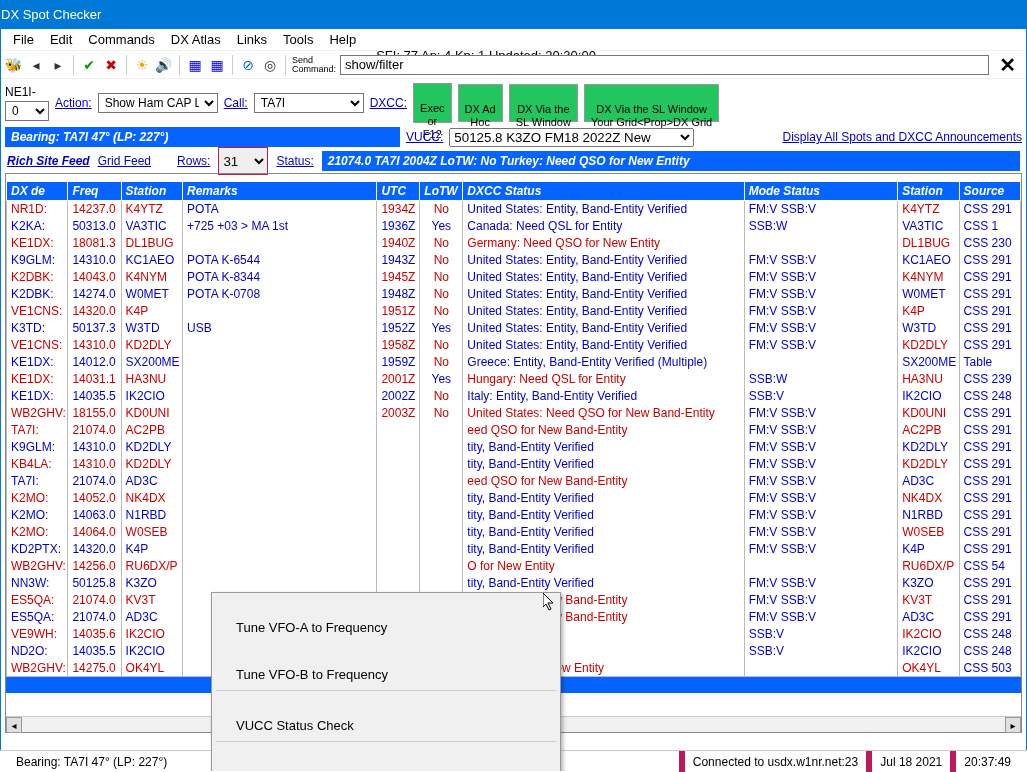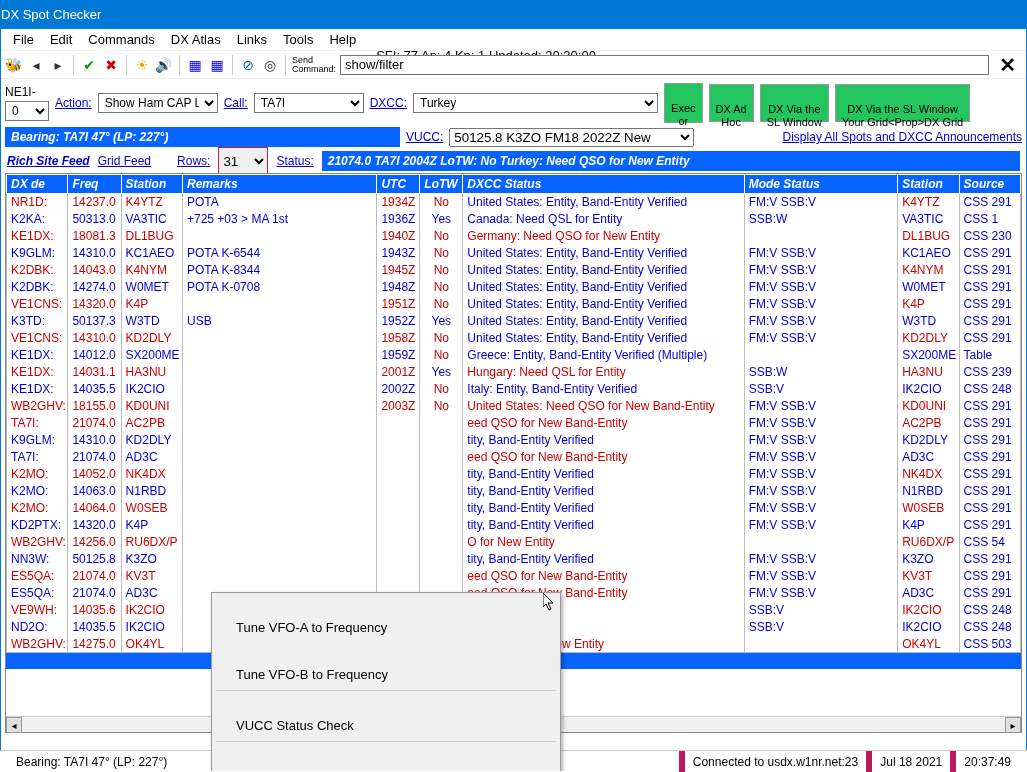--- a/index.html
+++ b/index.html
@@ -18,21 +18,21 @@
 .filter-row select, .filter-row input { border: 1px solid #767676; height: 20px; font-size: 12px; padding: 0 2px; background:#fff;}
 .btn { border: 1px solid #999; background: #22c55e; padding: 18px 6px; font-size: 11px; text-align: center; line-height: 1.2; }
 .row2 { display: flex; align-items: center; gap: 6px; padding: 0 4px 2px 4px; }
 .bearingbar { background: #0563ff; color: #fff; font-style: italic; font-weight: bold; height: 20px; padding: 2px 6px; flex:1; display:flex;align-items:center;}
 .feedbar { display: flex; align-items: center; gap: 8px; padding: 2px 6px; height: 24px; }
 .feedbar .link { color: #0000cc; text-decoration: underline; font-style: italic; font-weight:bold;}
 .feedbar .link2 { color: #0000cc; text-decoration: underline; }
 .feedbar select { border: 1px solid #be185d; height: 28px; width: 50px; }
 .statusmsg { background: #0563ff; color: #fff; font-style: italic; font-weight: bold; flex: 1; height: 20px; padding: 2px 6px; display:flex;align-items:center;}
 .grid-wrap { position: relative; margin: 0 4px; height: 560px; border: 1px solid #888; }
-table.grid { border-collapse: collapse; width: 100%; table-layout: fixed; font-size: 12px; }
+table.grid { border-collapse: collapse; width: 100%; table-layout: fixed; font-size: 12px; margin-top: 7px; }
 table.grid th { background: #0563ff; color: #fff; font-style: italic; font-weight: bold; text-align: left; padding: 2px 4px; border: 1px solid #fff; height:18px;}
 table.grid td { padding: 1px 4px; border-left: 1px solid #bbb; border-right: 1px solid #bbb; height: 17px; white-space: nowrap; overflow: hidden; text-overflow: clip;}
 .c-red { color: #cc0000; }
 .c-blue { color: #0000cc; }
 .sel-cell { background: #0078d7; color: #fff !important; }
 .context-menu { position: absolute; left: 205px; top: 418px; width: 350px; background: #f0f0f0; border: 1px solid #999; box-shadow: 2px 2px 4px rgba(0,0,0,.3); font-size: 13px; z-index: 100; }
 .context-menu .item { padding: 5px 24px; cursor: default; margin-top: 22px; }
 .context-menu .item.highlight { background: #91c9f7; }
 .context-menu .sep { height: 1px; background: #ccc; margin: 3px 4px; }
 .scrollbar-h { position:absolute; bottom:0; left:0; right:0; height:16px; background:#f0f0f0; border-top:1px solid #ccc; display:flex; justify-content:space-between;}
@@ -85,21 +85,20 @@
 <div class="filter-row">
   <div style="display:flex;flex-direction:column;gap:2px">
     <span style="font-size:12px">NE1I-</span>
     <select style="width:44px"><option>0</option></select>
   </div>
   <span class="link">Action:</span>
   <select style="width:120px"><option>Show Ham CAP LP</option></select>
   <span class="link">Call:</span>
   <select style="width:110px"><option>TA7I</option></select>
   <span class="link">DXCC:</span>
-  <select style="width:245px"><option>Turkey</option></select>
   <button class="btn" style="white-space:pre;height:40px">Exec
 or
 F12</button>
   <button class="btn" style="white-space:pre;height:34px">DX Ad
 Hoc</button>
   <button class="btn" style="white-space:pre;height:34px">DX Via the
 SL Window</button>
   <button class="btn" style="white-space:pre;height:34px">DX Via the SL Window
 Your Grid&lt;Prop&gt;DX Grid</button>
 </div>
@@ -327,20 +326,32 @@
           <td class="c-blue">KD2DLY</td>
           <td class="c-blue"></td>
           <td class="c-blue"></td>
           <td class="c-red" style="text-align: center;"></td>
           <td class="c-blue">tity, Band-Entity Verified</td>
           <td class="c-blue">FM:V  SSB:V</td>
           <td class="c-blue">KD2DLY</td>
           <td class="c-blue">CSS 291</td>
         </tr>
         <tr>
+          <td class="c-red">KB4LA:</td>
+          <td class="c-red">14310.0</td>
+          <td class="c-red">KD2DLY</td>
+          <td class="c-blue"></td>
+          <td class="c-red"></td>
+          <td class="c-red" style="text-align: center;"></td>
+          <td class="c-blue">tity, Band-Entity Verified</td>
+          <td class="c-blue">FM:V  SSB:V</td>
+          <td class="c-red">KD2DLY</td>
+          <td class="c-blue">CSS 291</td>
+        </tr>
+        <tr>
           <td class="c-blue">TA7I:</td>
           <td class="c-blue">21074.0</td>
           <td class="c-blue">AD3C</td>
           <td class="c-blue"></td>
           <td class="c-blue"></td>
           <td class="c-red" style="text-align: center;"></td>
           <td class="c-red">eed QSO for New Band-Entity</td>
           <td class="c-blue">FM:V  SSB:V</td>
           <td class="c-blue">AD3C</td>
           <td class="c-blue">CSS 291</td>

